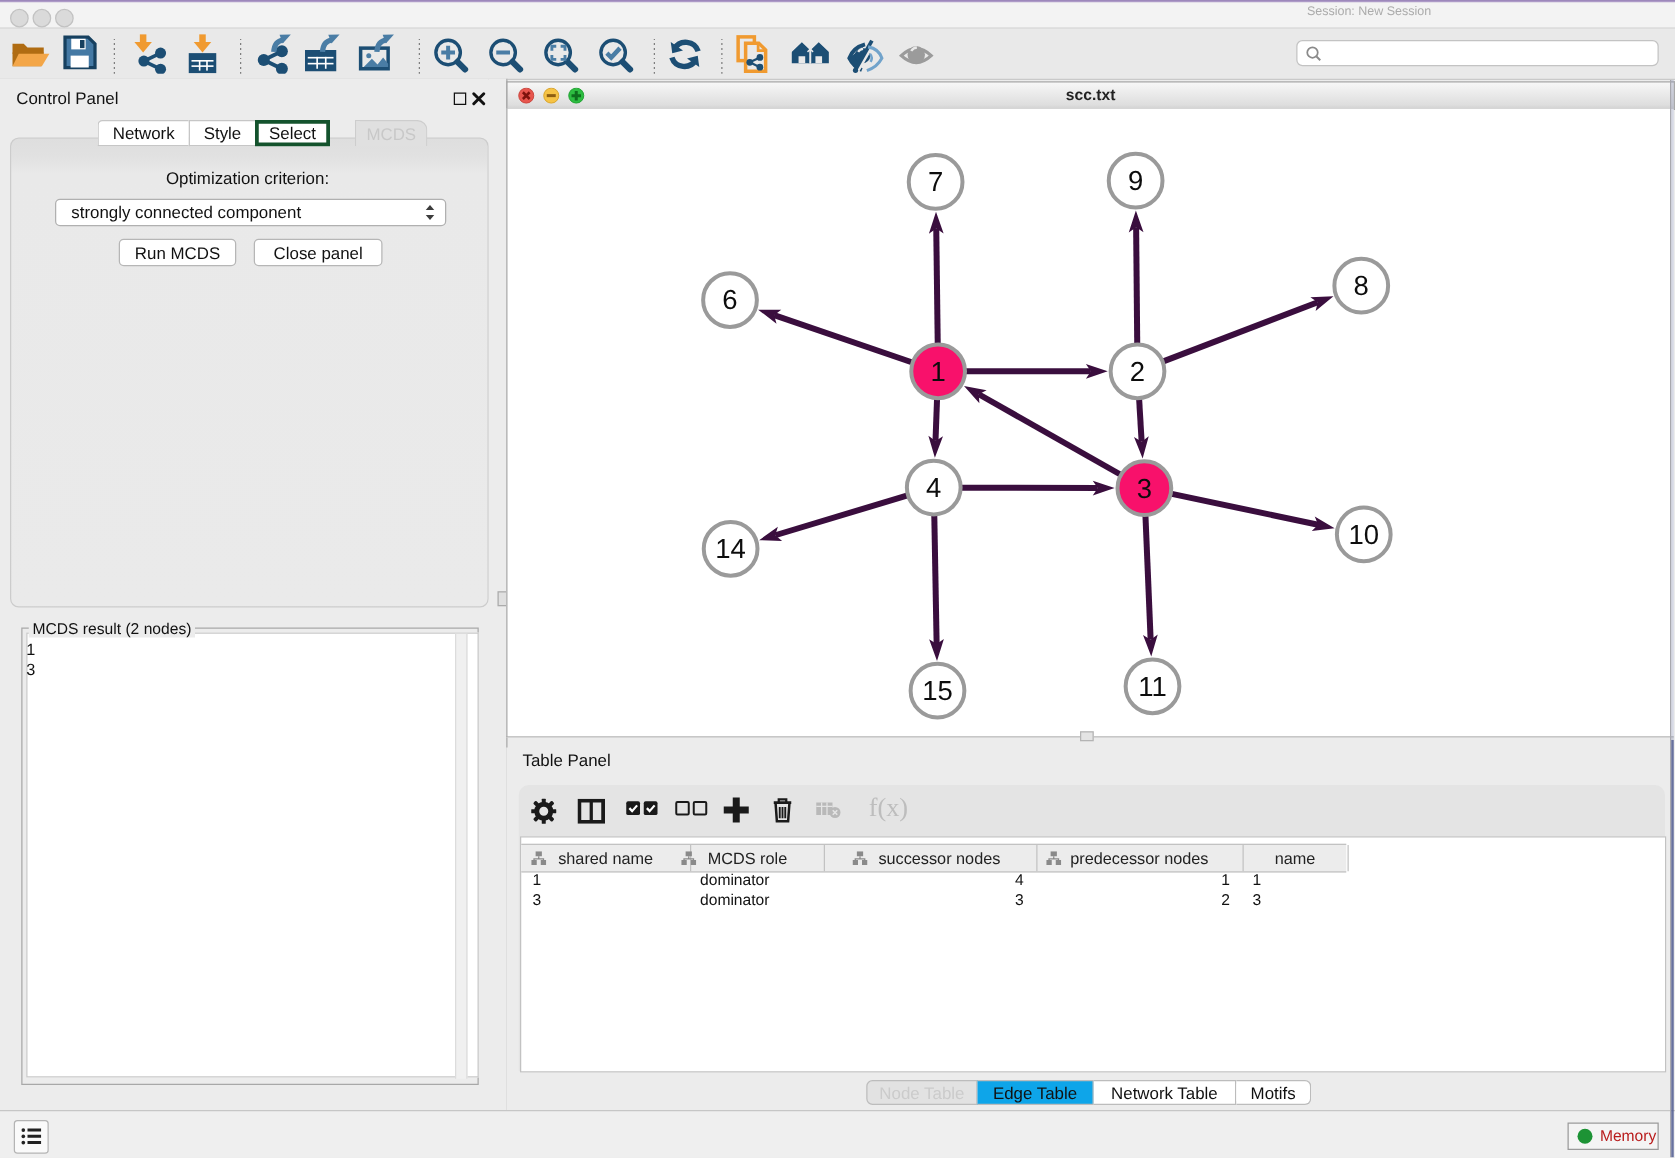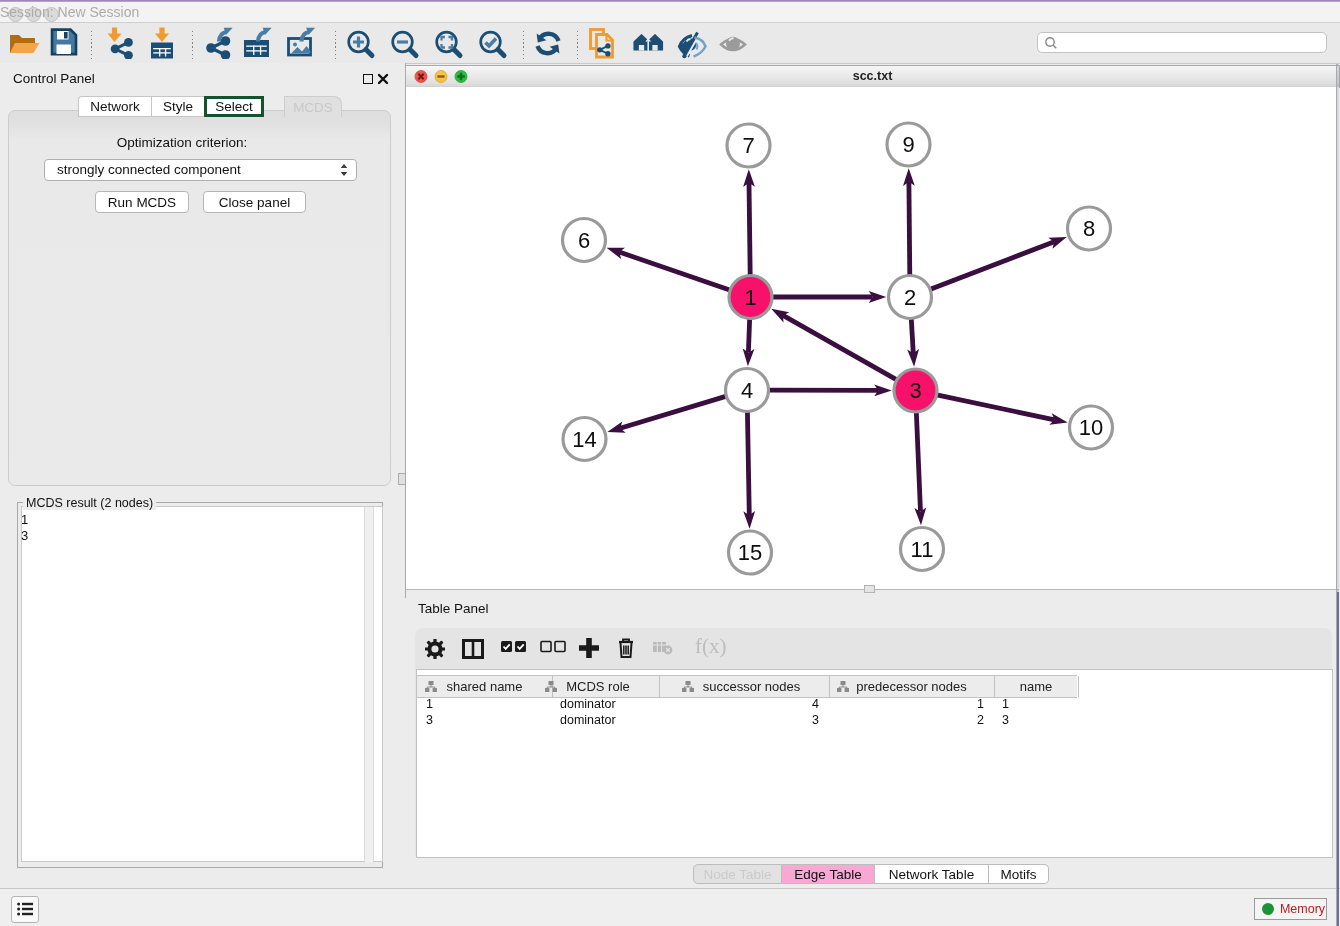--- a/index.html
+++ b/index.html
@@ -9,21 +9,21 @@
   .ic{position:absolute;top:30px}
   .sep{position:absolute;top:8px;width:1px;height:28px;background:repeating-linear-gradient(180deg,#7f7f7f 0 1.3px,rgba(0,0,0,0) 1.3px 3.8px)}
 </style></head>
 <body>
 
 <div class="abs" style="left:0;top:0;width:1340px;height:2px;background:#b3a0cb;border-top:1px solid #9d88bb;box-sizing:border-box"></div>
 <div class="abs" style="left:0;top:2px;width:1340px;height:20px;background:#f3f3f3;border-bottom:1px solid #cfcfcf">
   <div class="abs" style="left:8px;top:5px;width:13px;height:13px;border-radius:50%;background:#dadada;border:1px solid #c2c2c2"></div>
   <div class="abs" style="left:26px;top:5px;width:13px;height:13px;border-radius:50%;background:#dadada;border:1px solid #c2c2c2"></div>
   <div class="abs" style="left:44px;top:5px;width:13px;height:13px;border-radius:50%;background:#dadada;border:1px solid #c2c2c2"></div>
-  <div class="abs" style="left:0;top:2px;width:1145px;text-align:left;font-size:14px;color:#ababab">Session: New Session</div>
+  <div class="abs" style="left:0;top:2px;width:1145px;text-align:right;font-size:10px;color:#ababab">Session: New Session</div>
 </div>
 
 <div class="abs" id="toolbar" style="left:0;top:23px;width:1340px;height:40px;background:#e9e9e9;border-bottom:1px solid #c9c9c9">
 <svg class="ic" style="left:6px;top:3px" width="34" height="32" viewBox="0 0 34 32">
       <g transform="translate(2,1)">
         <path d="M2 8 h9 l3 3 h13 v5 h-25 z" fill="#b06c12"></path>
         <path d="M2 8 v18 h23 l2 -11 h-25 z" fill="#b06c12"></path>
         <path d="M7 16 h24.5 l-6 10 h-23.5 z" fill="#f3a648"></path>
       </g>
     </svg>
@@ -161,21 +161,21 @@
 
   <div class="abs" style="left:8px;top:47px;width:381px;height:374px;border:1px solid #cccccc;border-radius:7px;background:linear-gradient(180deg,#dedede 0px,#e1e1e1 14px,#e9e9e9 28px,#eaeaea 100%)"></div>
 
   <div class="abs" style="left:78px;top:33px;height:21px;display:flex;font-size:13.5px">
     <div style="width:72px;background:#fff;border:1px solid #c6c6c6;border-right:none;border-radius:4px 0 0 0;display:flex;align-items:center;justify-content:center;color:#111">Network</div>
     <div style="width:52px;background:#fff;border:1px solid #c6c6c6;border-right:none;display:flex;align-items:center;justify-content:center;color:#111">Style</div>
     <div style="width:54px;background:#fff;border:3px solid #14532d;display:flex;align-items:center;justify-content:center;color:#111">Select</div>
     <div style="width:56px;margin-left:20px;background:#e0e0e0;border:1px solid #cdcdcd;border-bottom:none;border-radius:0 8px 0 0;display:flex;align-items:center;justify-content:center;color:#c8c8c8">MCDS</div>
   </div>
 
-  <div class="abs" style="left:0;top:72px;width:364px;text-align:center;font-size:13.5px;color:#111">Optimization criterion:</div>
+  <div class="abs" style="left:16px;top:72px;width:364px;text-align:center;font-size:13.5px;color:#111">Optimization criterion:</div>
 
   <div class="abs" style="left:44px;top:96px;width:311px;height:20px;background:#fff;border:1px solid #b0b0b0;border-radius:4px">
     <div class="abs" style="left:12px;top:2px;font-size:13.5px;color:#111">strongly connected component</div>
     <svg class="abs" style="left:294px;top:3px" width="10" height="14" viewBox="0 0 10 14">
         <path d="M5 1 L8.4 5 L1.6 5 Z" fill="#3c3c3c"></path>
         <path d="M5 13 L8.4 9 L1.6 9 Z" fill="#3c3c3c"></path>
       </svg>
   </div>
 
   <div class="abs" style="left:95px;top:128px;width:92px;height:20px;background:#fff;border:1px solid #b6b6b6;border-radius:4px;display:flex;align-items:center;justify-content:center;font-size:13.5px;color:#111">Run MCDS</div>
@@ -345,21 +345,21 @@
 <div class="abs" style="left:143px;top:16px">dominator</div>
 <div class="abs" style="left:257px;top:16px;width:145px;text-align:right">3</div>
 <div class="abs" style="left:412px;top:16px;width:155px;text-align:right">2</div>
 <div class="abs" style="left:585px;top:16px">3</div>
       </div>
     </div>
   </div>
 
   <div class="abs" style="left:288px;top:266px;height:20px;display:flex;font-size:13.5px">
     <div style="width:87px;background:#e2e2e2;border:1px solid #bcbcbc;border-radius:5px 0 0 5px;display:flex;align-items:center;justify-content:center;color:#cbcbcb">Node Table</div>
-    <div style="width:92px;background:#f9a8d4;border:1px solid #bcbcbc;border-left:none;display:flex;align-items:center;justify-content:center;color:#111">Edge Table</div>
+    <div style="width:92px;background:#0ea5e9;border:1px solid #bcbcbc;border-left:none;display:flex;align-items:center;justify-content:center;color:#111">Edge Table</div>
     <div style="width:113px;background:#fff;border:1px solid #bcbcbc;border-left:none;display:flex;align-items:center;justify-content:center;color:#111">Network Table</div>
     <div style="width:59px;background:#fff;border:1px solid #bcbcbc;border-left:none;border-radius:0 5px 5px 0;display:flex;align-items:center;justify-content:center;color:#111">Motifs</div>
   </div>
 </div>
 
 <div class="abs" style="left:0;top:888px;width:1340px;height:38px;background:#efefef;border-top:1px solid #c6c6c6">
   <div class="abs" style="left:11px;top:7px;width:26px;height:25px;background:#fafafa;border:1px solid #b4b4b4;border-radius:3px">
     <svg width="16" height="14" style="position:absolute;left:5px;top:5px" viewBox="0 0 16 14">
       <circle cx="1.6" cy="2" r="1.5" fill="#222"></circle>
         <rect x="5" y="0.8" width="11" height="2.4" fill="#222"></rect>

